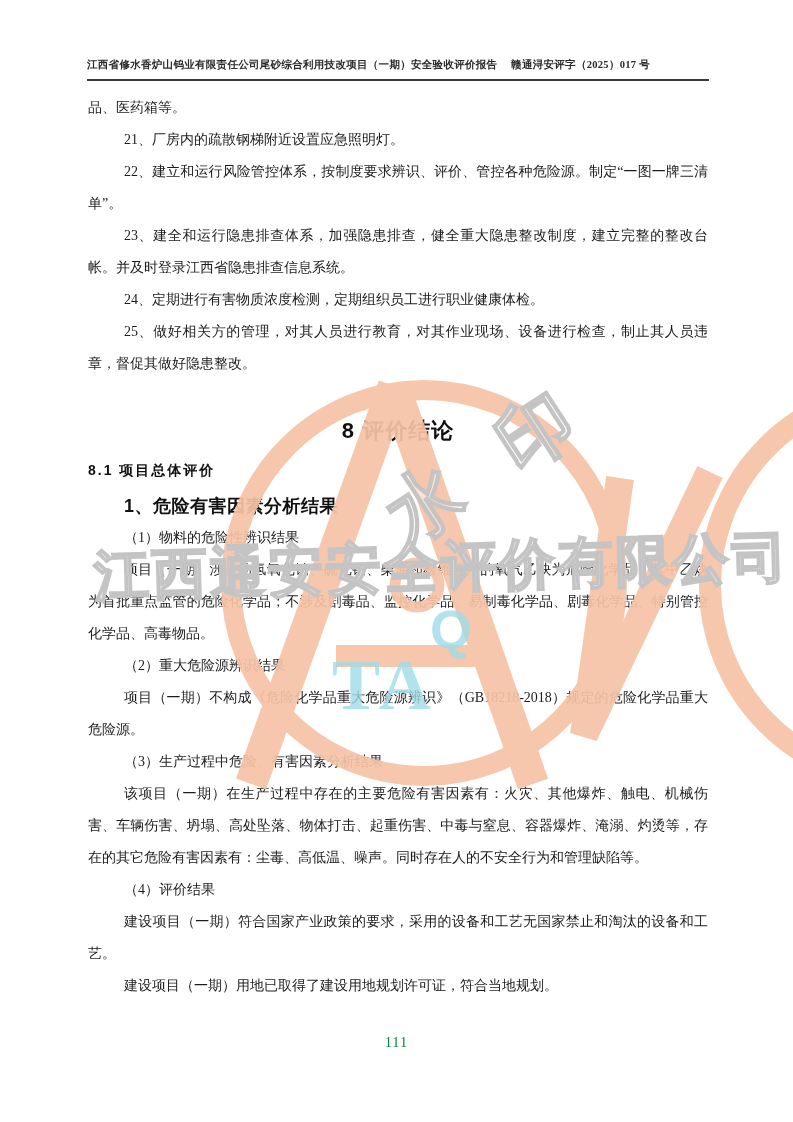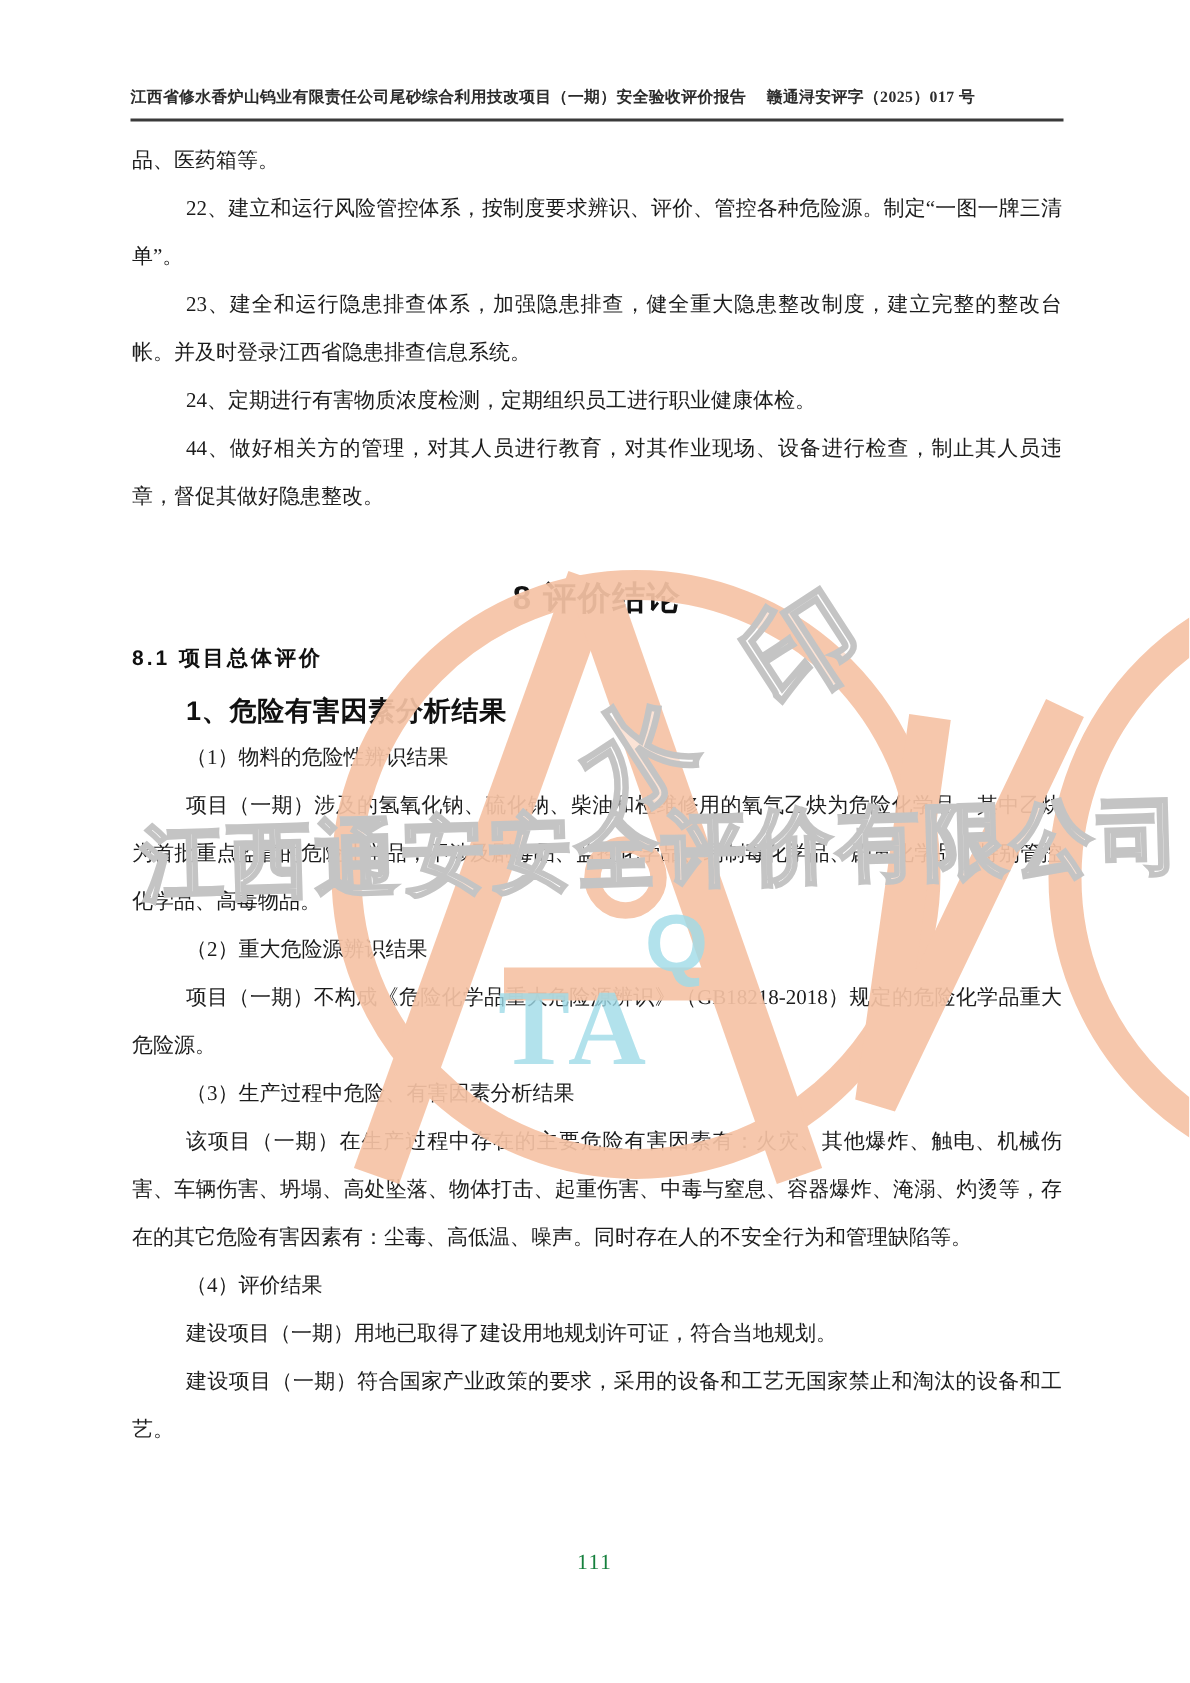--- a/index.html
+++ b/index.html
@@ -63,38 +63,39 @@
 </style>
 </head>
 <body>
 
 <div class="page">
 
   <div class="hdr">江西省修水香炉山钨业有限责任公司尾砂综合利用技改项目（一期）安全验收评价报告　 赣通浔安评字（2025）017 号</div>
 
   <div class="content">
     <p>品、医药箱等。</p>
+    <p class="ind">21、厂房内的疏散钢梯附近设置应急照明灯。</p>
     <p class="ind">22、建立和运行风险管控体系，按制度要求辨识、评价、管控各种危险源。制定“一图一牌三清单”。</p>
     <p class="ind">23、建全和运行隐患排查体系，加强隐患排查，健全重大隐患整改制度，建立完整的整改台帐。并及时登录江西省隐患排查信息系统。</p>
     <p class="ind">24、定期进行有害物质浓度检测，定期组织员工进行职业健康体检。</p>
-    <p class="ind">44、做好相关方的管理，对其人员进行教育，对其作业现场、设备进行检查，制止其人员违章，督促其做好隐患整改。</p>
+    <p class="ind">25、做好相关方的管理，对其人员进行教育，对其作业现场、设备进行检查，制止其人员违章，督促其做好隐患整改。</p>
 
     <div class="h1">8 评价结论</div>
     <div class="h2">8.1 项目总体评价</div>
     <div class="h3">1、危险有害因素分析结果</div>
 
     <p class="ind">（1）物料的危险性辨识结果</p>
     <p class="ind">项目（一期）涉及的氢氧化钠、硫化钠、柴油和检维修用的氧气乙炔为危险化学品，其中乙炔为首批重点监管的危险化学品；不涉及剧毒品、监控化学品、易制毒化学品、剧毒化学品、特别管控化学品、高毒物品。</p>
     <p class="ind">（2）重大危险源辨识结果</p>
     <p class="ind">项目（一期）不构成《危险化学品重大危险源辨识》（GB18218-2018）规定的危险化学品重大危险源。</p>
     <p class="ind">（3）生产过程中危险、有害因素分析结果</p>
     <p class="ind">该项目（一期）在生产过程中存在的主要危险有害因素有：火灾、其他爆炸、触电、机械伤害、车辆伤害、坍塌、高处坠落、物体打击、起重伤害、中毒与窒息、容器爆炸、淹溺、灼烫等，存在的其它危险有害因素有：尘毒、高低温、噪声。同时存在人的不安全行为和管理缺陷等。</p>
     <p class="ind">（4）评价结果</p>
+    <p class="ind">建设项目（一期）符合国家产业政策的要求，采用的设备和工艺无国家禁止和淘汰的设备和工艺。</p>
     <p class="ind">建设项目（一期）用地已取得了建设用地规划许可证，符合当地规划。</p>
-    <p class="ind">建设项目（一期）符合国家产业政策的要求，采用的设备和工艺无国家禁止和淘汰的设备和工艺。</p>
   </div>
 
   <div class="footer">111</div>
 
   <svg class="wm stamp-svg" viewBox="0 0 793 1122" xmlns="http://www.w3.org/2000/svg">
     <g fill="none" stroke="var(--salmon,#f6c3a5)">
 
       <circle cx="424" cy="583" r="193" stroke-width="20"></circle>
 
       <path d="M394,386 L251,784" stroke-width="32"></path>

